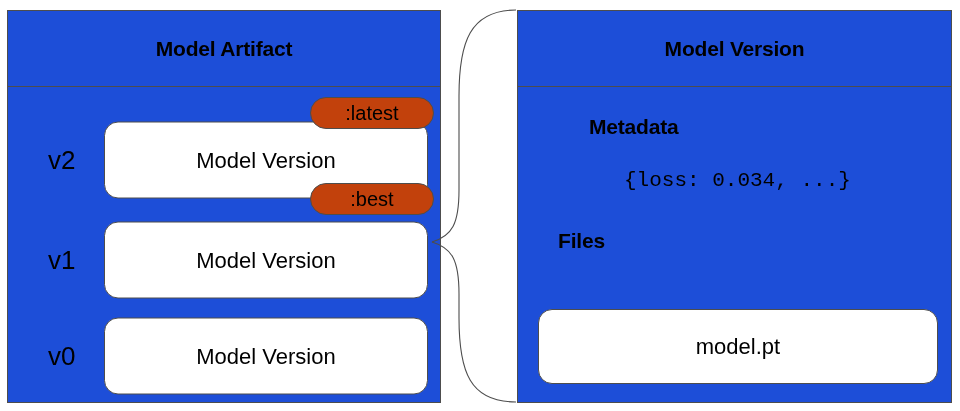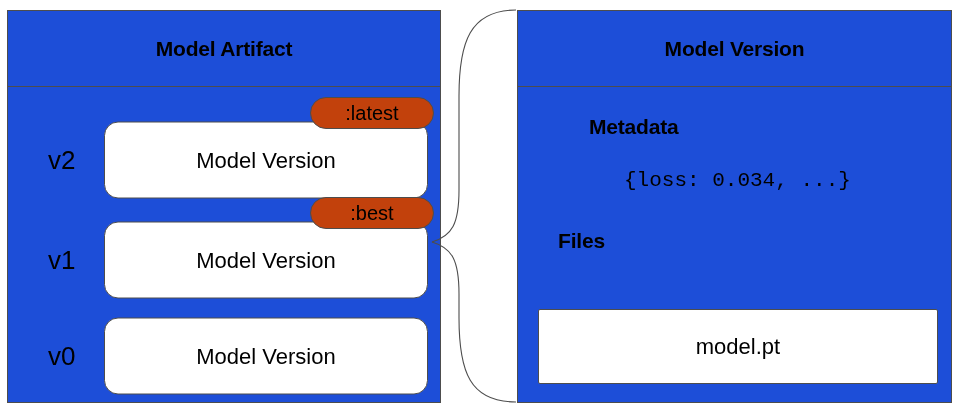--- a/index.html
+++ b/index.html
@@ -130,21 +130,21 @@
     position: absolute;
     font-family: "Liberation Mono", "DejaVu Sans Mono", monospace;
     font-size: 21px;
     color: #000000;
     white-space: pre;
   }
   .file-box {
     position: absolute;
     box-sizing: border-box;
     border: 1.1px solid #4d4d4d;
-    border-radius: 2px;
+    border-radius: 14px;
     background: #ffffff;
     display: flex;
     align-items: center;
     justify-content: center;
     font-size: 22px;
     color: #000000;
   }
 
   
   #connector {
@@ -184,21 +184,21 @@
       <div class="version-row" style="top:269px;">
         <span class="version-label">v0</span>
         <div class="mv-box">Model Version</div>
       </div>
 
     </div>
   </div>
 
   <div class="tag-chip" style="left:310px; top:97px;">:latest</div>
 
-  <div class="tag-chip" style="left:310px; top:197px;">:best</div>
+  <div class="tag-chip" style="left:310px; top:183px;">:best</div>
 
   <svg id="connector" viewBox="0 0 960 411" xmlns="http://www.w3.org/2000/svg">
 
     <path d="M 516 10
              C 470 10, 459 42, 459 96
              L 459 190
              C 459 224, 452 236, 432 242"></path>
 
     <path d="M 432 242
              C 452 248, 459 260, 459 294

